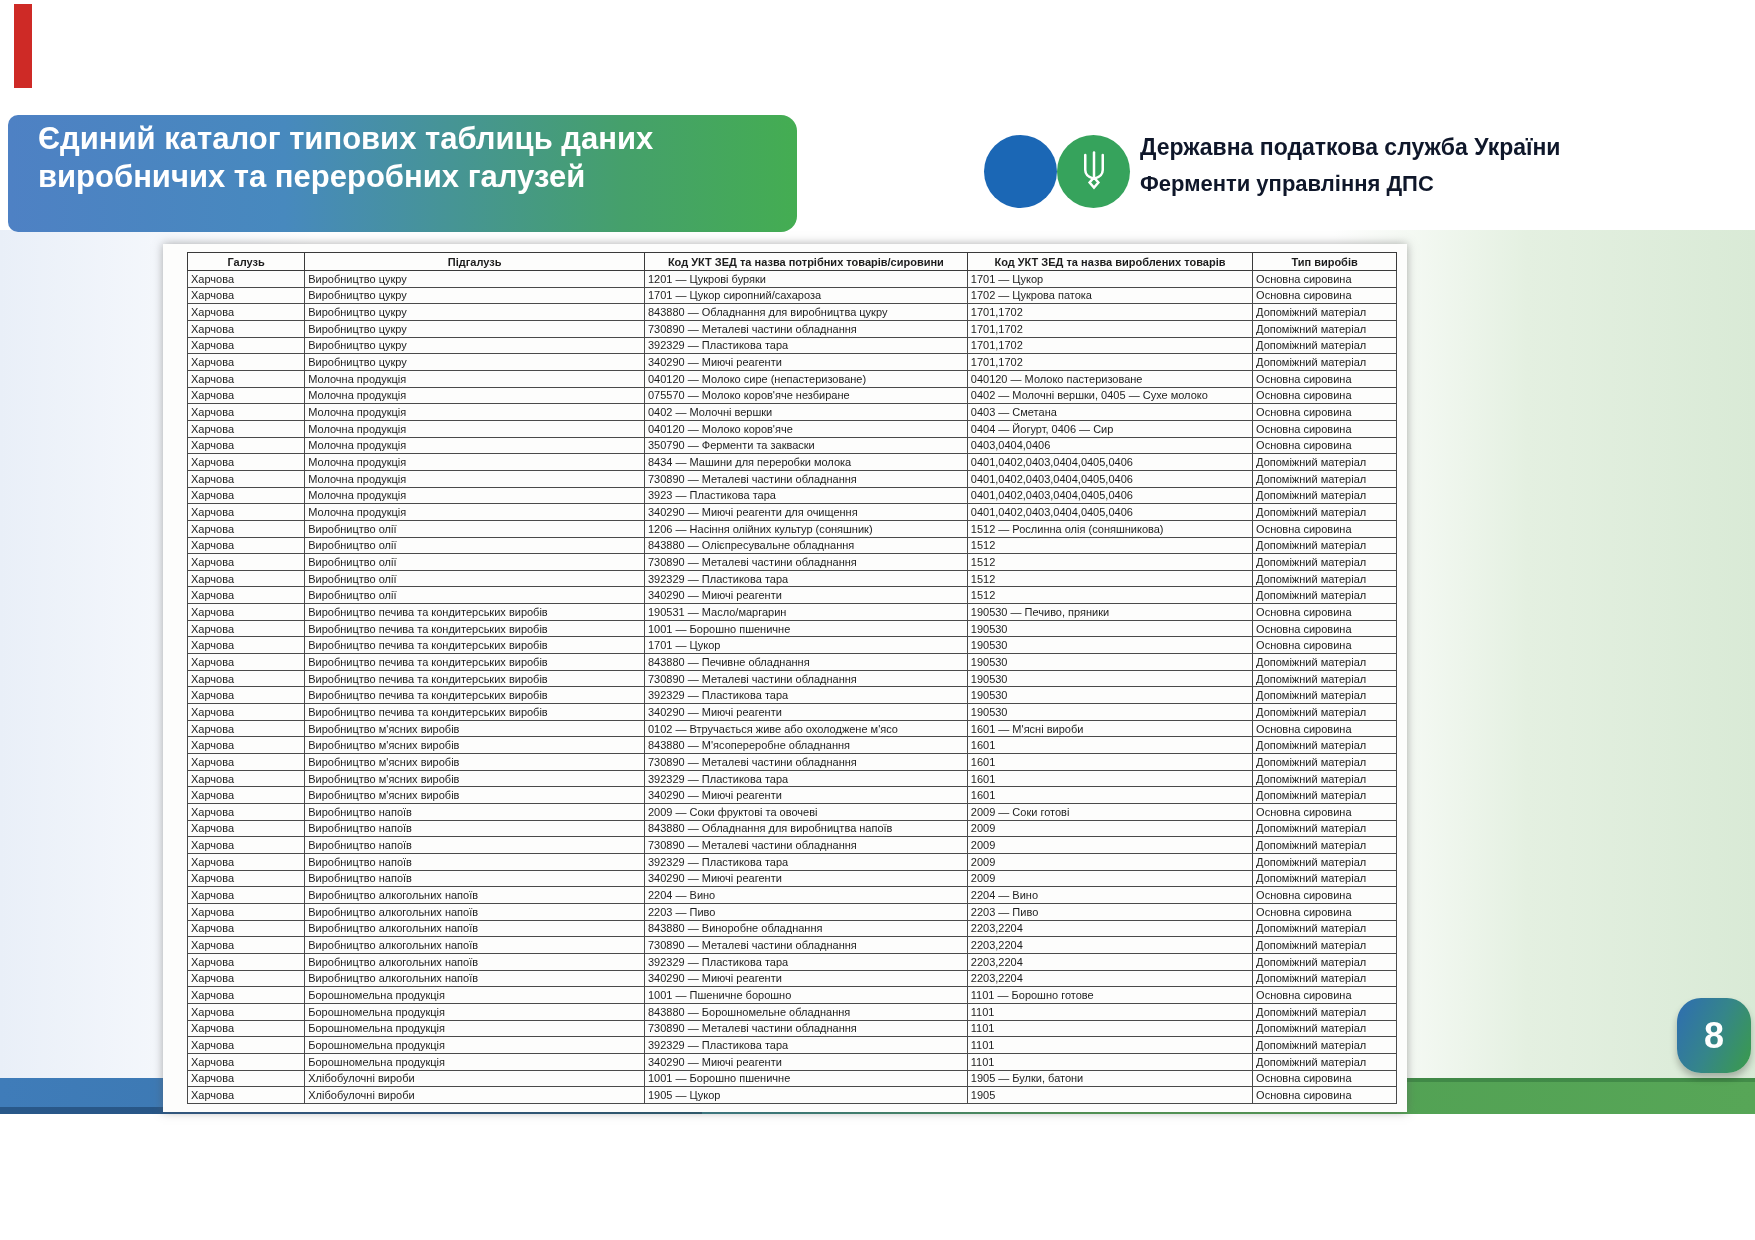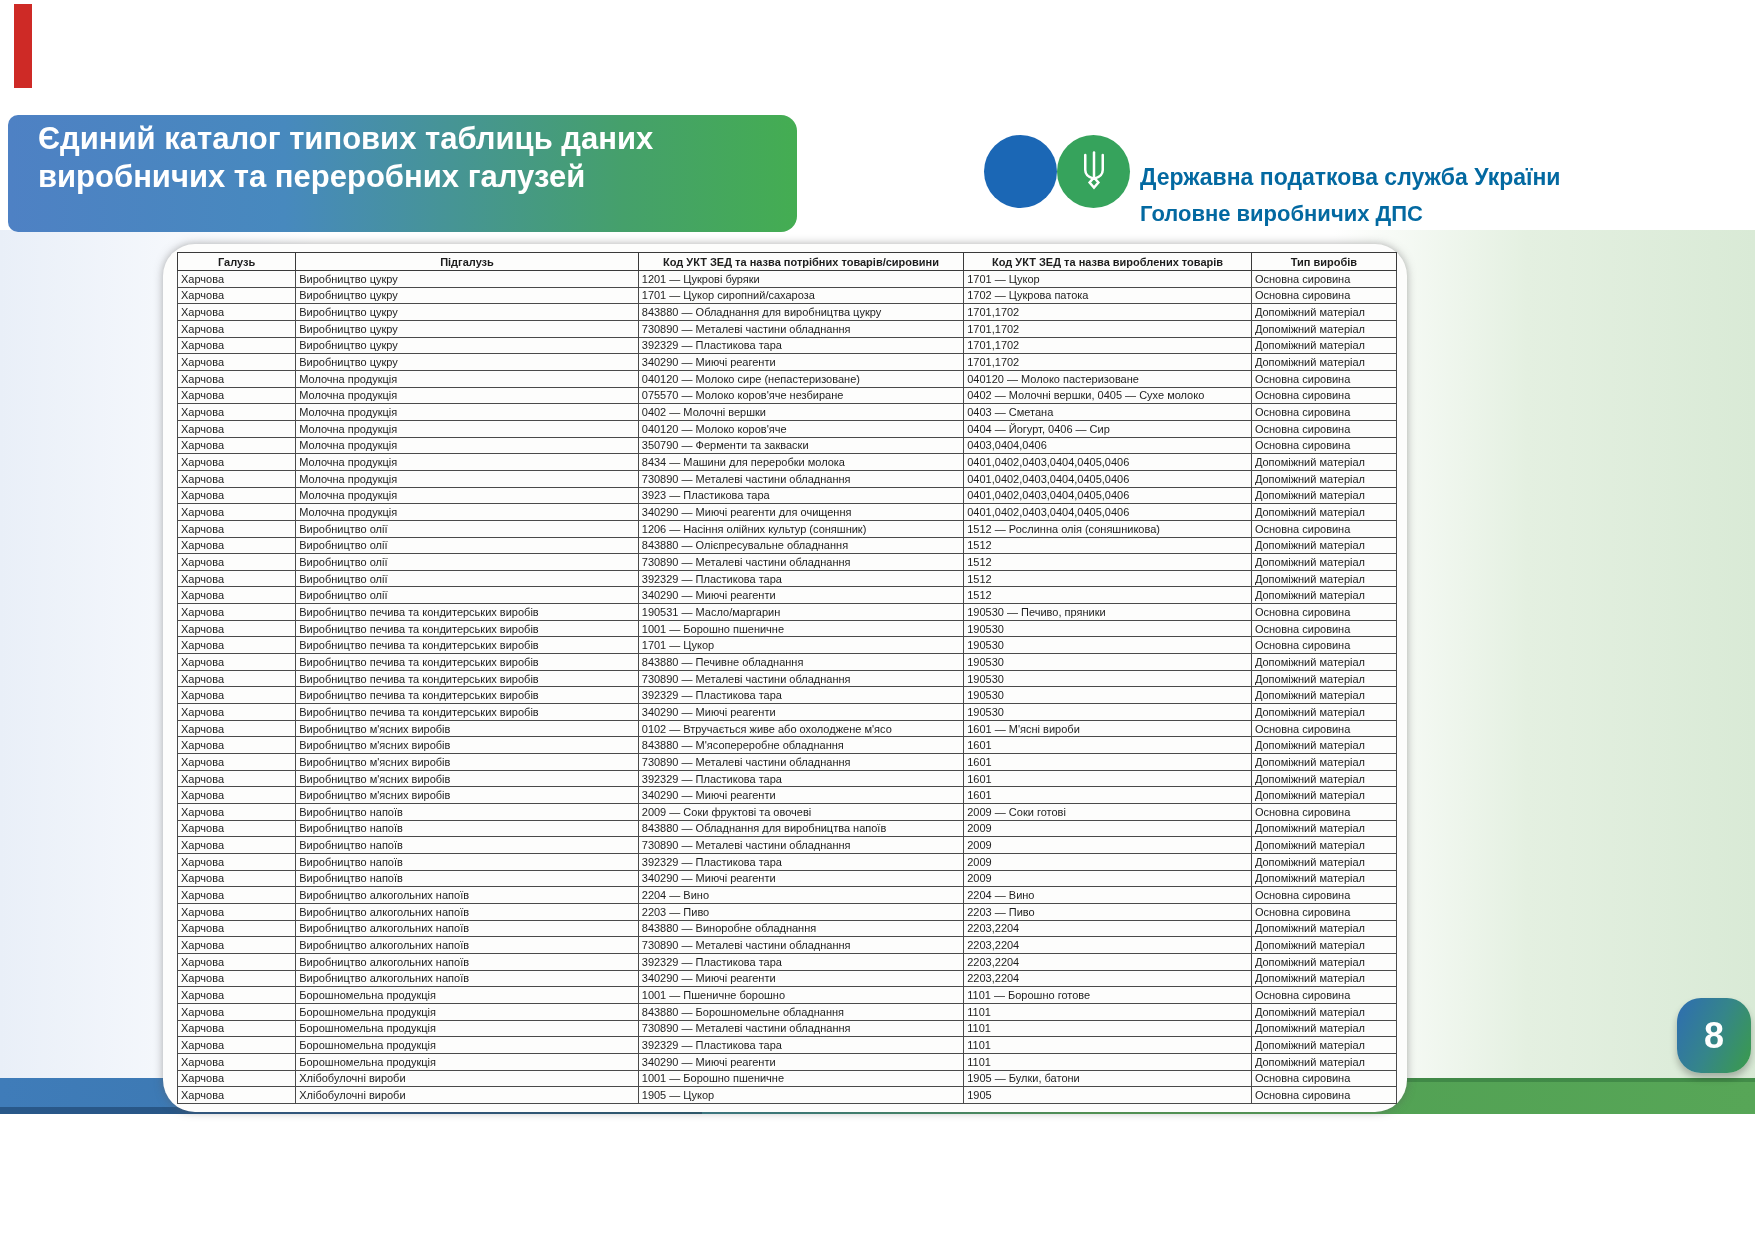--- a/index.html
+++ b/index.html
@@ -18,26 +18,26 @@
   
   .banner{position:absolute;left:8px;top:115px;width:789px;height:117px;z-index:2;
     border-radius:10px 16px 16px 10px;
     background:linear-gradient(90deg,#4e81c4 0%,#4789be 35%,#45a06b 78%,#44ad52 100%);
     color:#ffffff;font-weight:700;font-size:31px;line-height:38px;
     padding:5px 0 0 30px;box-sizing:border-box;letter-spacing:0;}
   
   .logo-circle{position:absolute;top:135px;width:73px;height:73px;border-radius:50%;z-index:2;}
   .circle-blue{left:984px;background:#1b67b5;}
   .circle-green{left:1057px;background:#36a35c;display:flex;align-items:center;justify-content:center;}
-  .org-text{position:absolute;left:1140px;top:133px;z-index:2;color:#0369a1;font-weight:700;margin-top:30px;}
+  .org-text{position:absolute;left:1140px;top:133px;z-index:2;color:#0f172a;font-weight:700;}
   .org-line1{font-size:23px;line-height:28px;margin-bottom:9px;}
   .org-line2,.org-line3{font-size:22px;line-height:27px;}
   
   .paper{position:absolute;left:163px;top:244px;width:1244px;height:868px;z-index:2;background:#fdfdfc;
-    box-shadow:0 0 9px rgba(90,90,90,.5);padding:8px 10px 8px 14px;box-sizing:border-box;border-radius:32px;}
+    box-shadow:0 0 9px rgba(90,90,90,.5);padding:8px 10px 8px 24px;box-sizing:border-box;}
   table.data{width:100%;height:100%;border-collapse:collapse;table-layout:fixed;
     font-size:11px;color:#1d1d1d;}
   table.data th{border:1px solid #3a3a3a;font-size:11px;font-weight:700;text-align:center;
     padding:1px 2px;height:15px;line-height:12px;}
   table.data td{border:1px solid #4a4a4a;padding:0 3px;height:14px;line-height:12px;
     white-space:nowrap;overflow:hidden;}
   col.c1{width:9.7%}col.c2{width:28.1%}col.c3{width:26.7%}col.c4{width:23.6%}col.c5{width:11.9%}
   
   .page-badge{position:absolute;left:1677px;top:998px;width:74px;height:75px;z-index:3;
     border-radius:24px;background:linear-gradient(115deg,#2e6db2 0%,#35858a 50%,#3b9c49 100%);
@@ -66,21 +66,21 @@
         <path d="M12 2 v21"></path>
         <path d="M5 4 v12 c0 4 3 6 7 7"></path>
         <path d="M19 4 v12 c0 4 -3 6 -7 7"></path>
         <path d="M12 22 l3.5 4 -3.5 4 -3.5 -4 z"></path>
       </svg>
     </span>
   </div>
 
   <div class="org-text">
     <div class="org-line1">Державна податкова служба України</div>
-    <div class="org-line2">Головне виробничих ДПС</div>
+    <div class="org-line2">Ферменти управління ДПС</div>
   </div>
 
   <div class="paper">
     <table class="data">
       <colgroup>
           <col class="c1">
           <col class="c2">
           <col class="c3">
           <col class="c4">
           <col class="c5">

